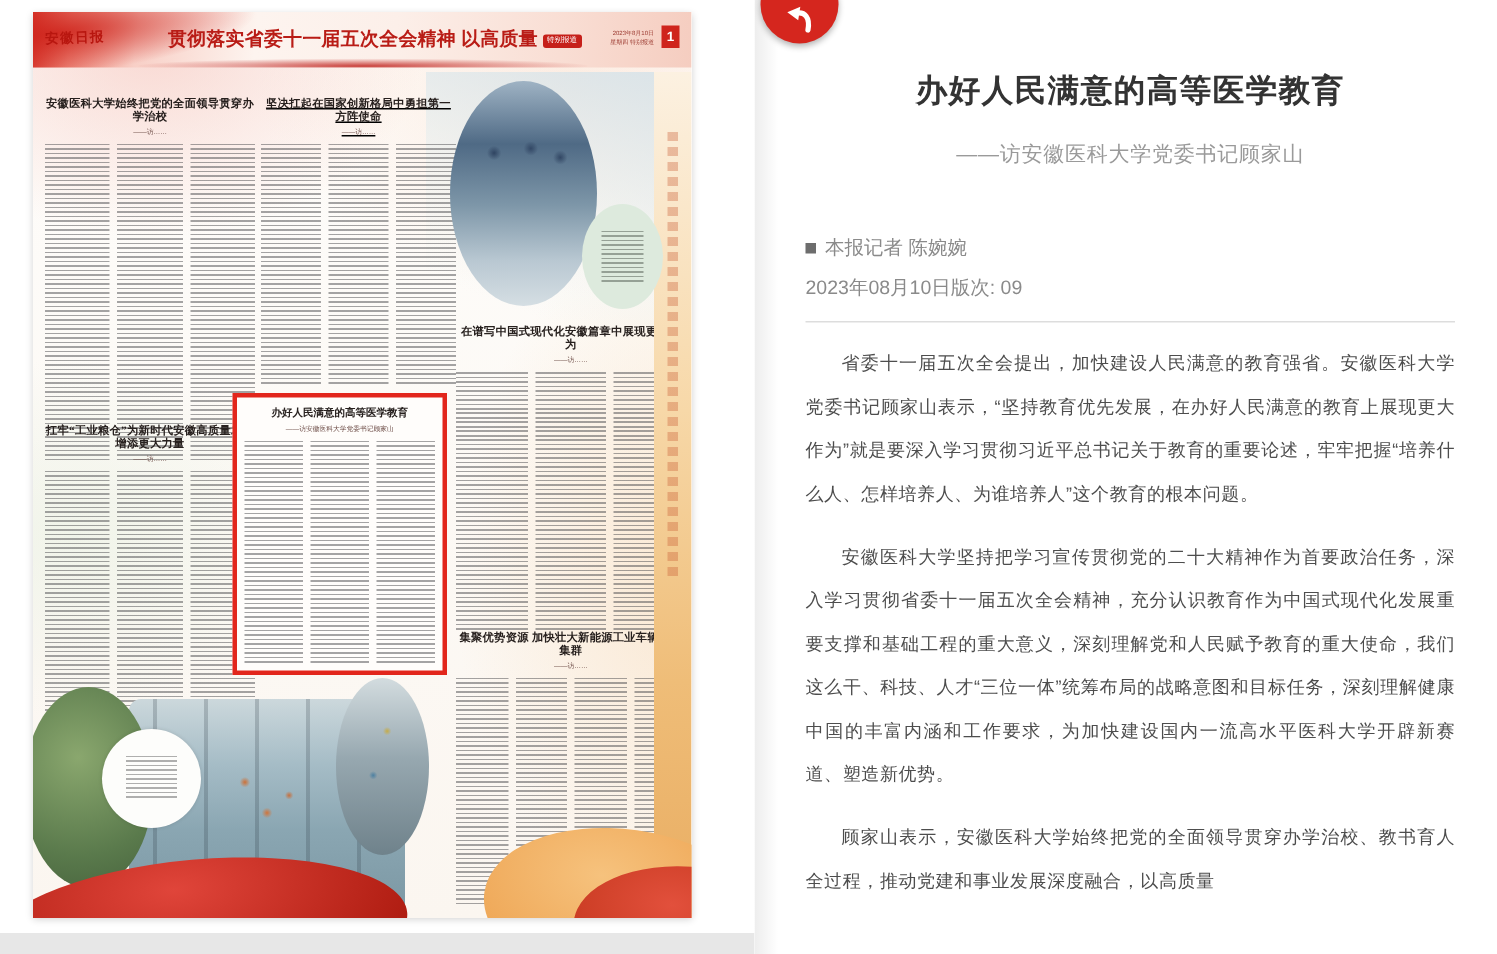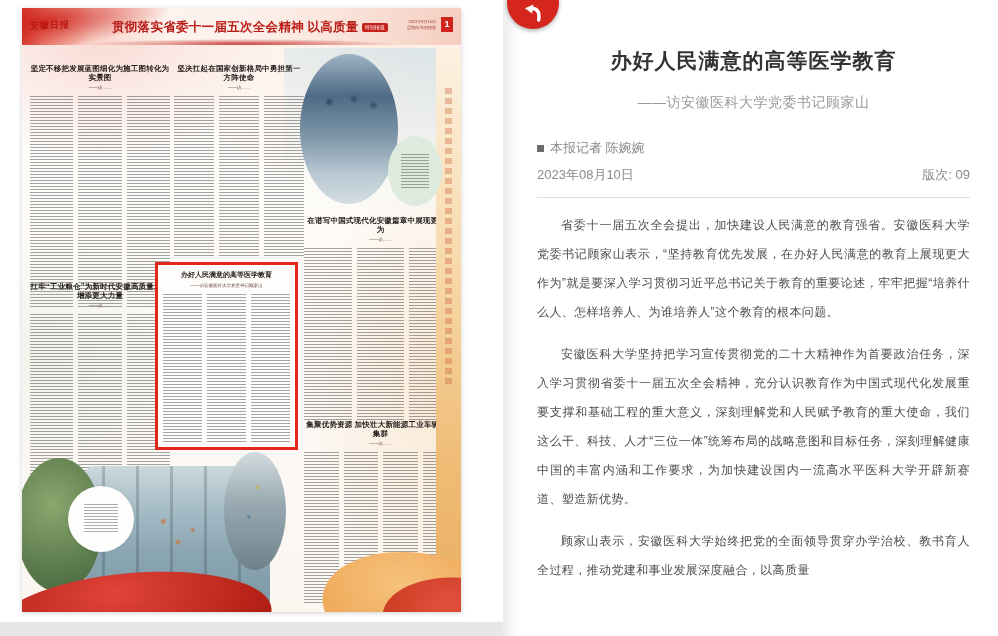--- a/index.html
+++ b/index.html
@@ -36,21 +36,21 @@
 
   
   .art{position:absolute;display:flex;flex-direction:column;}
   .art h3{margin:0;font-size:7.5px;line-height:9px;font-weight:bold;color:#27201e;text-align:center;
     font-family:"Liberation Serif","DejaVu Serif",serif;letter-spacing:.2px;}
   .art .sub{font-size:4.5px;line-height:6px;color:#6b4a44;text-align:center;margin:3px 0 5px;}
   .cols{flex:1;display:flex;gap:5px;}
   .mcol{flex:1;background:repeating-linear-gradient(to bottom, rgba(75,75,78,.50) 0 1px, transparent 1px 3px);}
 
   .art-a{left:8px;top:56px;width:140px;height:244px;}
-  .art-b{left:152px;top:56px;width:130px;height:194px;}
+  .art-b{left:152px;top:56px;width:130px;height:194px;text-decoration:underline;}
   .art-c{left:282px;top:208px;width:153px;height:206px;}
   .art-d{left:8px;top:274px;width:140px;height:272px;}
   .art-f{left:282px;top:412px;width:153px;height:184px;}
 
   
   .red-box{position:absolute;left:133px;top:254px;width:143px;height:188px;box-sizing:border-box;
     border:3px solid #e2261c;background:#fffdfb;z-index:6;display:flex;flex-direction:column;
     padding:6px 5px 5px;cursor:pointer;}
   .red-box h3{margin:0;font-size:7px;line-height:9px;font-weight:bold;color:#27201e;text-align:center;
     font-family:"Liberation Serif","DejaVu Serif",serif;}
@@ -107,23 +107,23 @@
   .right-pane{position:absolute;left:503px;top:0;width:495px;height:636px;background:#fff;overflow:hidden;}
   .right-pane::before{content:"";position:absolute;left:0;top:0;width:16px;height:100%;
     background:linear-gradient(90deg, rgba(0,0,0,.07), rgba(0,0,0,0));}
   .back-btn{position:absolute;left:4px;top:-23px;width:52px;height:52px;border-radius:50%;background:#d5261e;
     box-shadow:0 2px 4px rgba(0,0,0,.3);cursor:pointer;z-index:9;display:flex;align-items:flex-end;justify-content:center;}
   .back-btn svg{width:26px;height:26px;margin-bottom:3px;}
 
   .article-view{position:relative;padding:0 28px 0 34px;}
   .a-title{margin:48px 0 0;font-size:21px;line-height:26px;font-weight:bold;color:#333;text-align:center;letter-spacing:1px;}
   .a-sub{margin-top:20px;font-size:14px;color:#9a9a9a;text-align:center;letter-spacing:.5px;}
-  .a-byline{margin-top:27px;font-size:13px;color:#8a8a8a;display:flex;align-items:center;}
+  .a-byline{margin-top:44px;font-size:13px;color:#8a8a8a;display:flex;align-items:center;}
   .byline-bullet{display:inline-block;width:7px;height:7px;background:#6d6d6d;margin-right:6px;}
-  .a-meta{margin-top:9px;display:flex;justify-content:space-between;font-size:13px;color:#8a8a8a;}
+  .a-meta{margin-top:9px;display:flex;font-size:13px;color:#8a8a8a;}
   .a-divider{margin-top:13px;border-top:1px solid #ddd;}
   .a-body p{margin:13px 0 0;font-size:12px;line-height:29px;color:#4d4d4d;text-align:justify;
     text-indent:2em;letter-spacing:.4px;}
 </style>
 </head>
 <body>
 
 <div class="app">
 
   <div class="left-pane">
@@ -141,21 +141,21 @@
         <div class="page-no">1</div>
       </div>
 
       <div class="photo-bridge"></div>
       <div class="photo-oval-top"></div>
       <div class="mini-circle-green">
           <div class="cap"></div>
         </div>
 
       <div class="art art-a">
-        <h3>坚定不移把发展蓝图细化为施工图转化为实景图</h3>
+        <h3>安徽医科大学始终把党的全面领导贯穿办学治校</h3>
         <div class="sub">——访……</div>
         <div class="cols">
           <div class="mcol"></div>
             <div class="mcol"></div>
             <div class="mcol"></div>
         </div>
       </div>
 
       <div class="art art-b">
         <h3>坚决扛起在国家创新格局中勇担第一方阵使命</h3>

